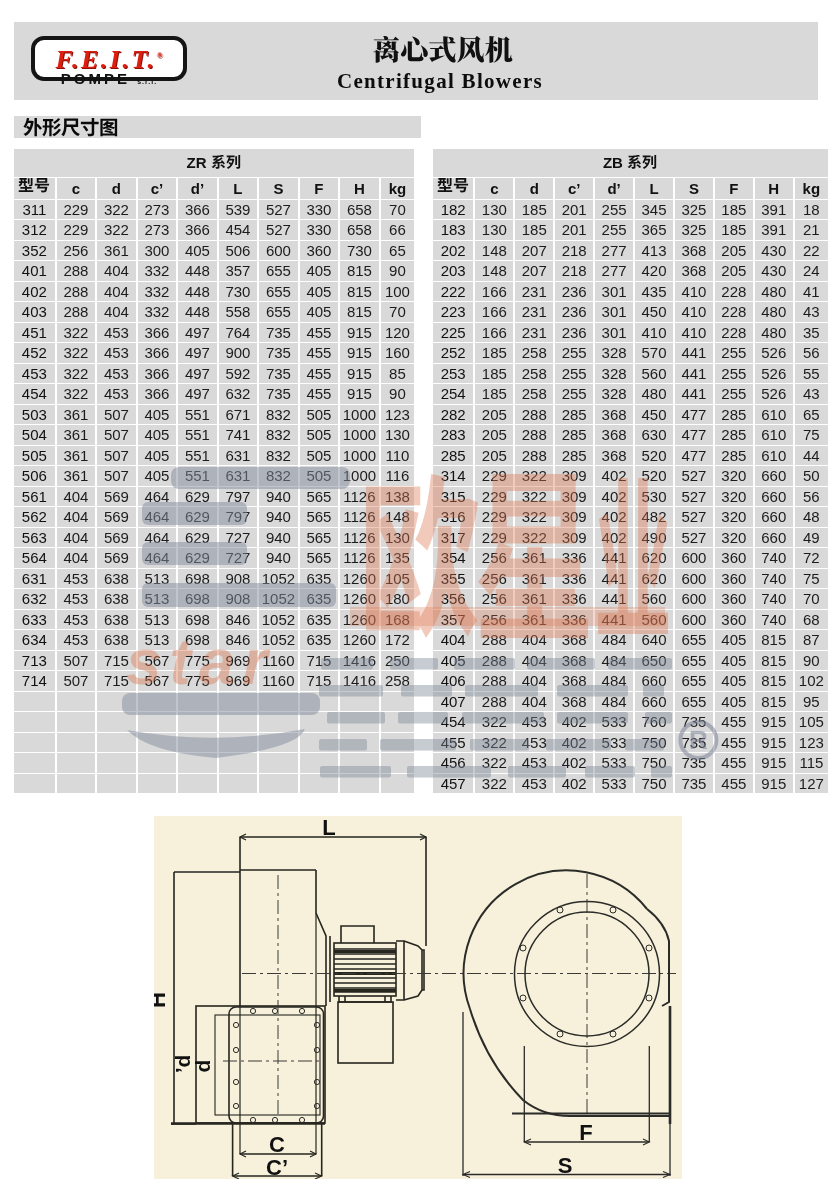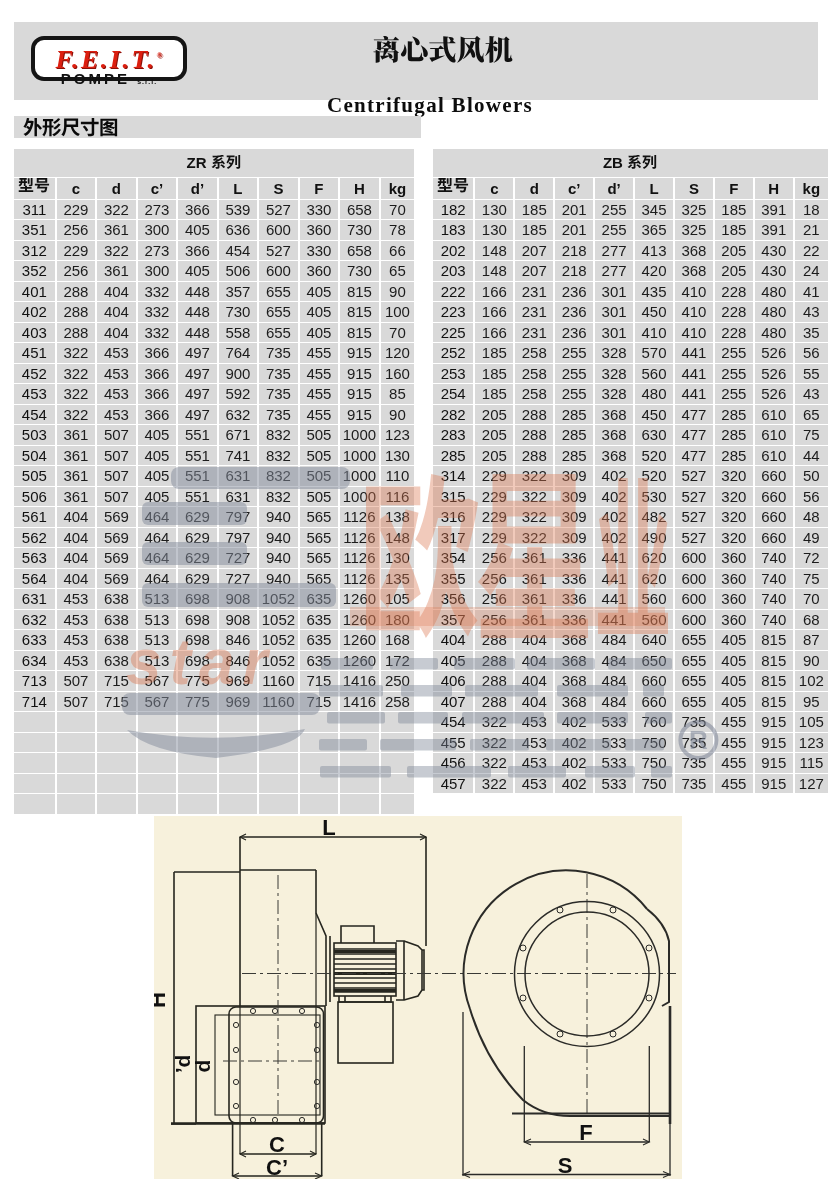--- a/index.html
+++ b/index.html
@@ -2,21 +2,21 @@
 <html><head><meta charset="utf-8">
 <style>
 * { margin:0; padding:0; box-sizing:border-box; }
 body { width:830px; height:1194px; position:relative; background:#fff; font-family:"Liberation Sans", sans-serif; overflow:hidden; }
 .band { position:absolute; left:14px; top:22px; width:804px; height:78px; background:#d9d9d9; }
 .logo { position:absolute; left:31px; top:36px; width:156px; height:45px; background:#fff; border:4px solid #151515; border-radius:13px; text-align:center; }
 .feit { font-family:"Liberation Serif", serif; font-weight:bold; font-style:italic; color:#dc1f10; font-size:26px; letter-spacing:2.5px; line-height:24px; margin-top:4px; text-shadow:1px 1px 0 #8a1008; }
 .feit sup { font-size:8px; letter-spacing:0; }
 .pompe { font-weight:bold; color:#111; font-size:15px; letter-spacing:3px; line-height:14px; }
 .pompe span { font-size:7px; letter-spacing:1px; }
-.ttl-en { position:absolute; left:230px; top:69px; width:400px; text-align:center; font-family:"Liberation Serif", serif; font-weight:bold; font-size:21px; letter-spacing:1.3px; color:#0d0d0d;margin-top:24px; }
+.ttl-en { position:absolute; left:240px; top:69px; width:400px; text-align:center; font-family:"Liberation Serif", serif; font-weight:bold; font-size:21px; letter-spacing:1.3px; color:#0d0d0d; }
 .szbar { position:absolute; left:14px; top:116px; width:407px; height:22px; background:#d9d9d9; }
 .dt { position:absolute; top:148px; border-collapse:separate; border-spacing:2px 1px; table-layout:fixed; }
 .dt td { background:#d9d9d9; height:19.5px; text-align:center; vertical-align:middle; font-size:15px; color:#1c1c1c; padding:0; line-height:19.5px; }
 .dt td.ser { height:28px; font-size:15px; font-weight:bold; color:#111; }
 .dt tr.hd td { font-weight:bold; font-size:15px; color:#111; }
 .dt td.m { font-weight:normal; color:#111; }
 .wm { position:absolute; left:0; top:0; pointer-events:none; }
 .diag { position:absolute; left:154px; top:816px; }
 svg { display:block; }
 .serlbl svg, .hd svg { display:inline-block; }
@@ -89,32 +89,20 @@
         <td class="m">311</td>
         <td>229</td>
         <td>322</td>
         <td>273</td>
         <td>366</td>
         <td>539</td>
         <td>527</td>
         <td>330</td>
         <td>658</td>
         <td>70</td>
-      </tr>
-<tr>
-        <td class="m">351</td>
-        <td>256</td>
-        <td>361</td>
-        <td>300</td>
-        <td>405</td>
-        <td>636</td>
-        <td>600</td>
-        <td>360</td>
-        <td>730</td>
-        <td>78</td>
       </tr>
 <tr>
         <td class="m">312</td>
         <td>229</td>
         <td>322</td>
         <td>273</td>
         <td>366</td>
         <td>454</td>
         <td>527</td>
         <td>330</td>

